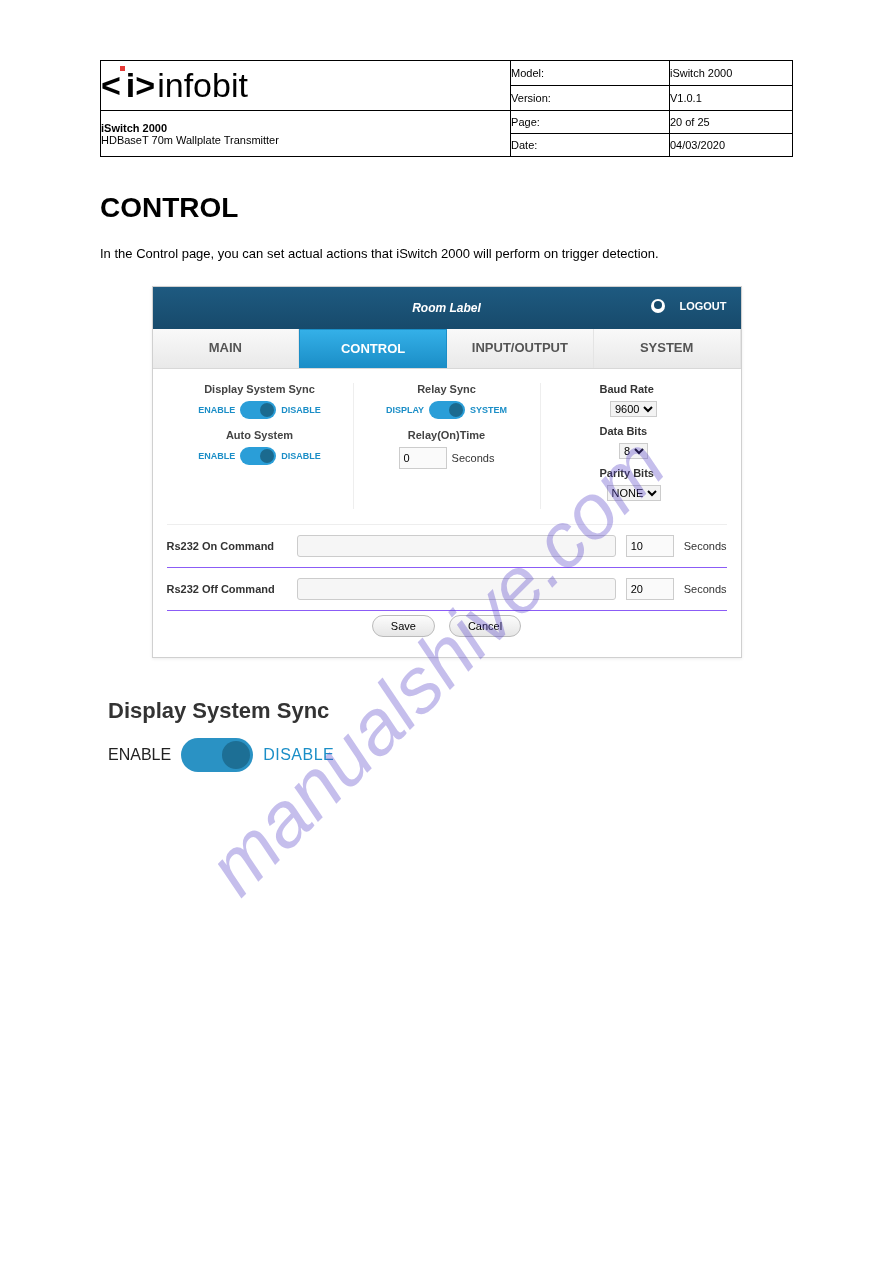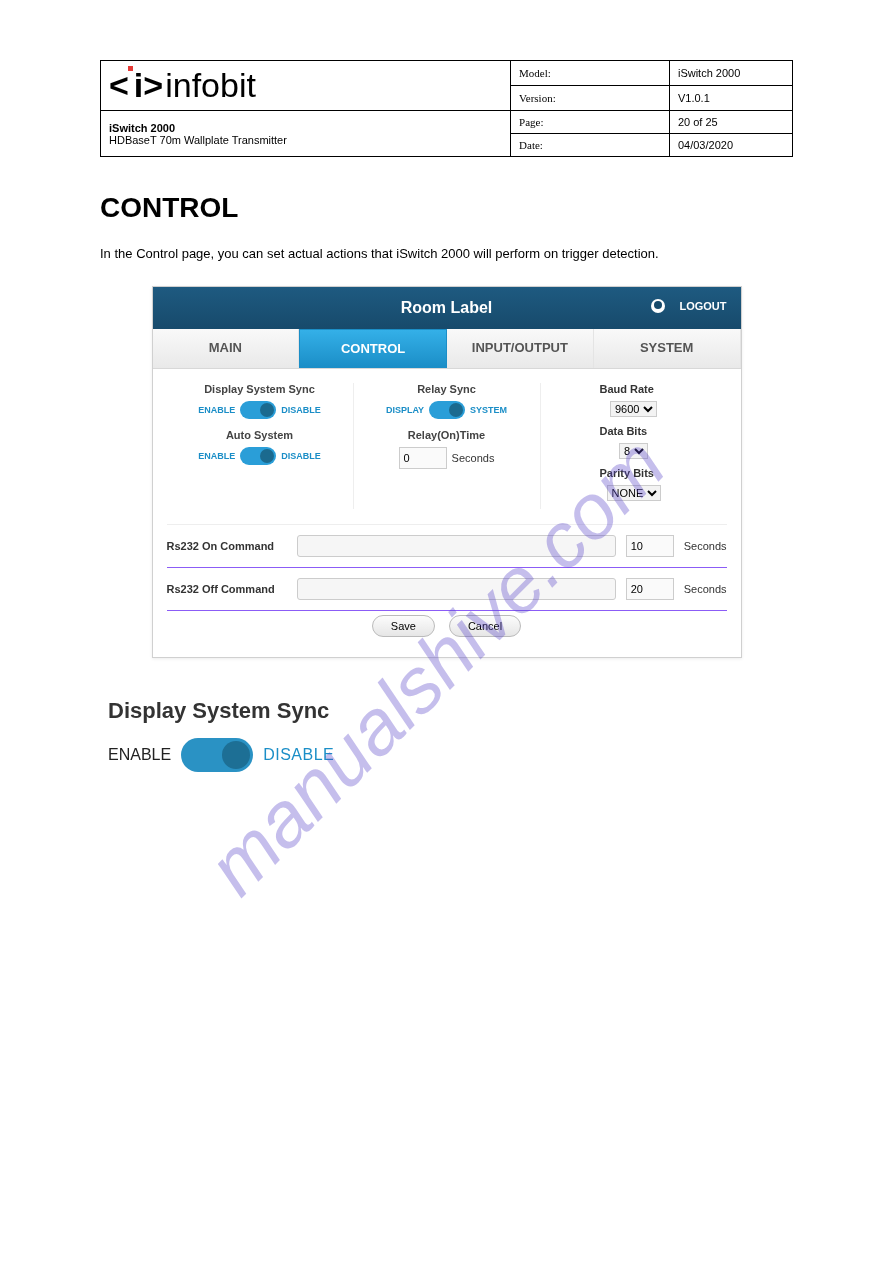--- a/index.html
+++ b/index.html
@@ -13,26 +13,26 @@
   .page {
     padding: 60px 100px;
   }
   .doc-table {
     border-collapse: collapse;
     width: 100%;
     background: #fff;
   }
   .doc-table td {
     border: 1px solid #000;
-    padding: 5px 8px;
+    padding: 5px 0;
     font-size: 11px;
     vertical-align: middle;
   }
   .logo-cell { width: 400px; height: 34px; }
-  .c2 { width: 155px; font-family: Liberation Serif, serif; }
+  .c2 { width: 155px; }
   .c3 { width: 120px; }
   .logo {
     font-family: Arial, sans-serif;
     font-size: 34px;
     font-weight: 700;
   }
   .logo-brackets {
     font-weight: 900;
     letter-spacing:-2px;
   }
@@ -72,21 +72,22 @@
     background: linear-gradient(#1e5a80,#174a6b);
     height: 42px;
     color: #fff;
     position: relative;
     display: flex;
     align-items: center;
     justify-content: center;
   }
   .room-label {
     font-weight: 700;
-    font-size: 16px;
+    font-size: 12px;
+    font-style: italic;
   }
   .logout {
     position: absolute;
     right: 14px;
     top: 12px;
     font-weight: 700;
     font-size: 11px;
     display: flex;
     align-items: center;
     gap: 14px;

